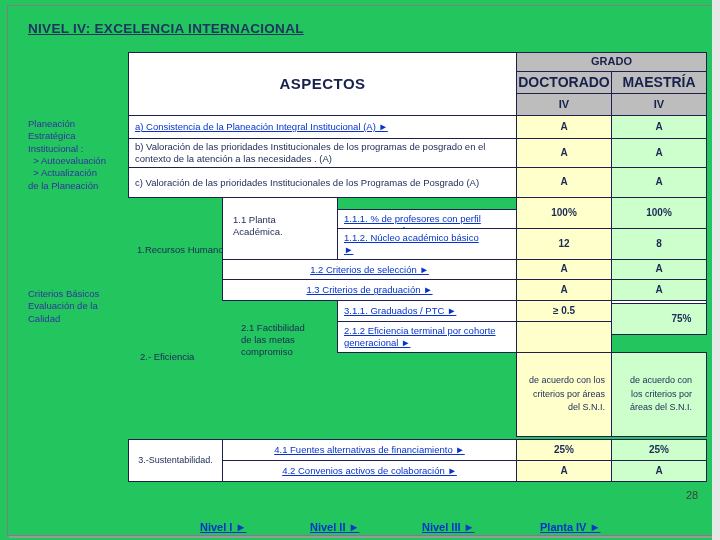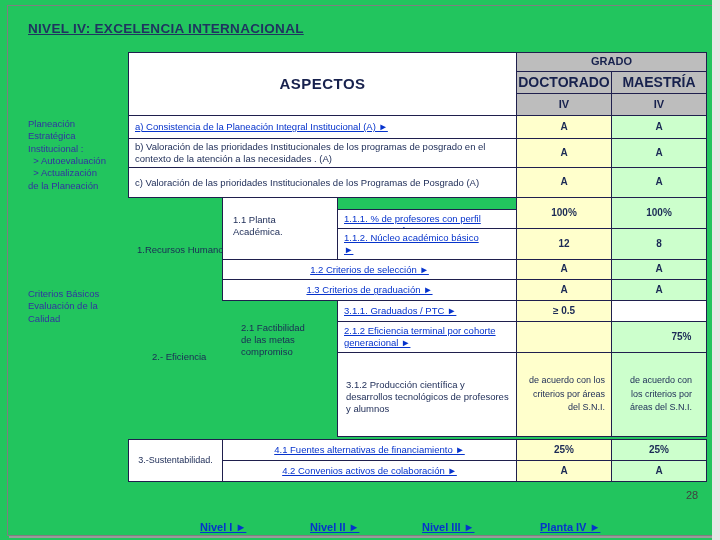--- a/index.html
+++ b/index.html
@@ -63,21 +63,21 @@
   <div class="lbl lbl-blue pre" style="left:28px;top:288px;width:112px;">Criterios Básicos
 Evaluación de la
 Calidad</div>
   <div class="lbl lbl-blue pre" style="left:28px;top:118px;width:112px;">Planeación
 Estratégica
 Institucional :
   &gt; Autoevaluación
   &gt; Actualización
 de la Planeación</div>
   <div class="lbl" style="left:137px;top:244px;">1.Recursos Humanos</div>
-  <div class="lbl" style="left:152px;top:351px;">2.- Eficiencia</div>
+  <div class="lbl" style="left:140px;top:351px;">2.- Eficiencia</div>
   <div class="lbl pre" style="left:241px;top:322px;width:95px;">2.1 Factibilidad
 de las metas
 compromiso</div>
 
   <div class="cell vmid pad link" style="left:128px;top:115px;width:389px;height:24px;">a) Consistencia de la Planeación Integral Institucional (A) ►</div>
   <div class="cell yellow center val" style="left:516px;top:115px;width:96px;height:24px;">A</div>
   <div class="cell green center val" style="left:611px;top:115px;width:96px;height:24px;">A</div>
 
   <div class="cell vmid pad" style="left:128px;top:138px;width:389px;height:30px;">b) Valoración de las prioridades Institucionales de los programas de posgrado en el contexto de la atención a las necesidades . (A)</div>
   <div class="cell yellow center val" style="left:516px;top:138px;width:96px;height:30px;">A</div>
@@ -105,23 +105,22 @@
   <div class="cell center link" style="left:222px;top:279px;width:295px;height:22px;">1.3 Criterios de graduación ►</div>
   <div class="cell yellow center val" style="left:516px;top:279px;width:96px;height:22px;">A</div>
   <div class="cell green center val" style="left:611px;top:279px;width:96px;height:22px;">A</div>
 
   <div class="cell vmid pad link" style="left:337px;top:300px;width:180px;height:22px;">3.1.1. Graduados / PTC ►</div>
   <div class="cell yellow center val" style="left:516px;top:300px;width:96px;height:22px;">≥ 0.5</div>
   <div class="cell center val" style="left:611px;top:300px;width:96px;height:22px;"></div>
 
   <div class="cell vmid pad link" style="left:337px;top:321px;width:180px;height:32px;">2.1.2 Eficiencia terminal por cohorte generacional ►</div>
   <div class="cell yellow center val" style="left:516px;top:321px;width:96px;height:32px;"></div>
-  <div class="cell green center val" style="left:611px;top:321px;width:96px;height:32px;padding-left:45px;">75%</div>
+  <div class="cell green center val" style="left:611px;top:303px;width:96px;height:32px;padding-left:45px;">75%</div>
 
-  <div class="cell prod" style="left:337px;top:352px;width:180px;height:85px;">3.1.2 Producción científica y desarrollos tecnológicos de profesores y alumnos</div>
   <div class="cell yellow center valtext" style="left:516px;top:352px;width:96px;height:85px;padding:0 6px;">de acuerdo con los criterios por áreas del S.N.I.</div>
   <div class="cell green center valtext" style="left:611px;top:352px;width:96px;height:85px;padding:0 14px;">de acuerdo con los criterios por áreas del S.N.I.</div>
 
   <div class="cell center" style="left:128px;top:439px;width:95px;height:43px;font-size:9px;">3.-Sustentabilidad.</div>
 
   <div class="cell center link" style="left:222px;top:439px;width:295px;height:22px;">4.1 Fuentes alternativas de financiamiento ►</div>
   <div class="cell yellow center val" style="left:516px;top:439px;width:96px;height:22px;">25%</div>
   <div class="cell green center val" style="left:611px;top:439px;width:96px;height:22px;">25%</div>
 
   <div class="cell center link" style="left:222px;top:460px;width:295px;height:22px;">4.2 Convenios activos de colaboración ►</div>

